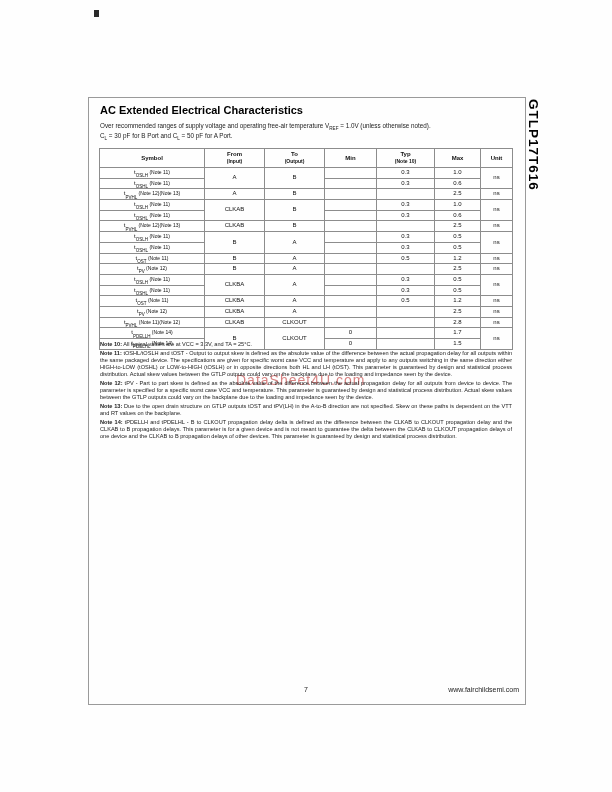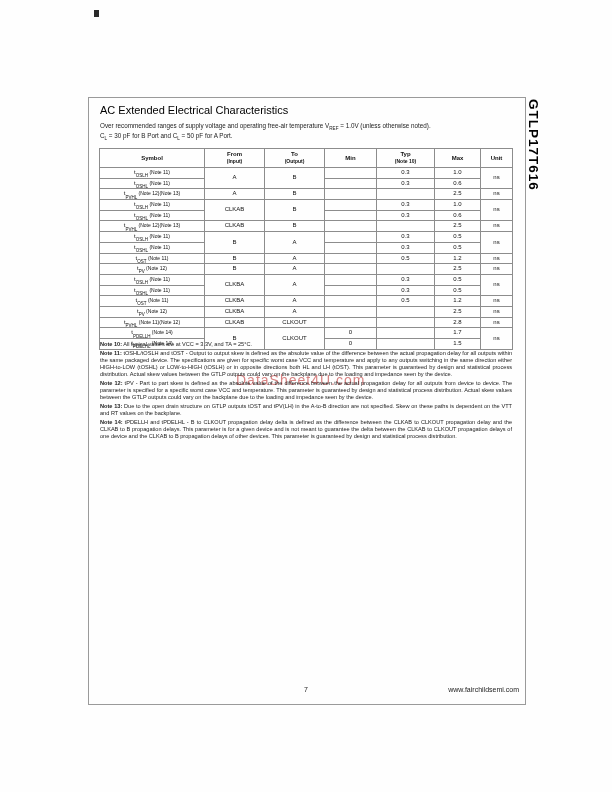--- a/index.html
+++ b/index.html
@@ -19,21 +19,21 @@
     position: absolute; left: 88px; top: 97px; width: 436px; height: 606px;
     border: 1px solid #9a9a9a;
   }
   .part-number {
     position: absolute; left: 526px; top: 99px;
     writing-mode: vertical-rl; text-orientation: mixed;
     font-weight: bold; font-size: 13.5px; letter-spacing: 1px; color: #000;
   }
   .title {
     position: absolute; left: 100px; top: 104px;
-    font-size: 11px; font-weight: normal; color: #000;
+    font-size: 11px; font-weight: bold; color: #000;
   }
   .conditions {
     position: absolute; left: 100px; top: 122px; width: 415px;
     font-size: 6.3px; line-height: 8px; color: #222;
   }
   .conditions sub { font-size: 4.6px; line-height: 1; }
   .table-wrap { position: absolute; left: 99px; top: 148px; }
   table.spec {
     border-collapse: collapse; table-layout: fixed; width: 413px;
     font-size: 6px; color: #111;

